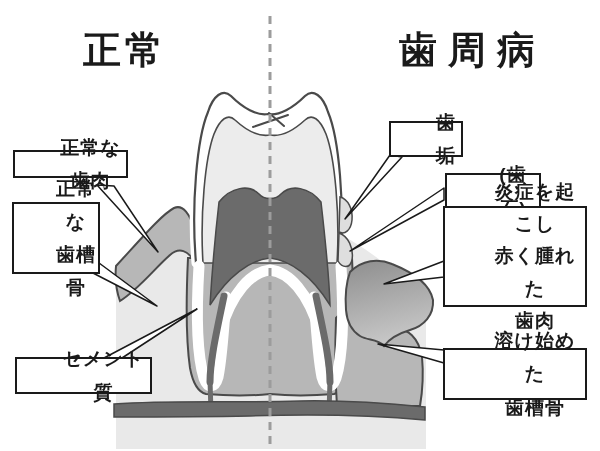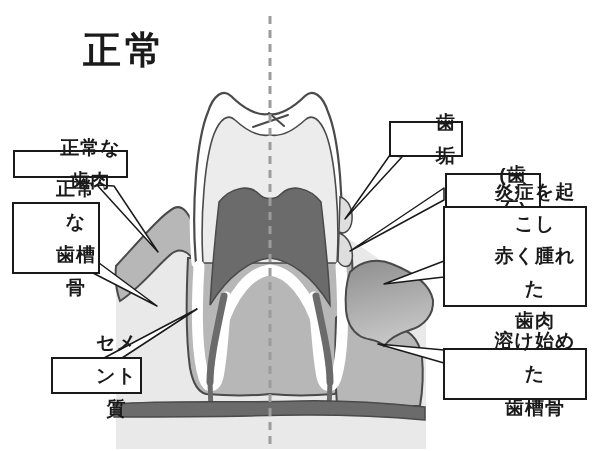--- a/index.html
+++ b/index.html
@@ -15,21 +15,21 @@
   .title-left{left:83px;top:31px;letter-spacing:4px;}
   .title-right{left:399px;top:31px;letter-spacing:11px;}
   .callout{
     position:absolute;background:#fff;border:2px solid var(--label-border,#1a1a1a);
     display:flex;align-items:center;justify-content:center;text-align:center;
     font-size:19px;font-weight:700;letter-spacing:1px;white-space:pre-line;
     box-sizing:border-box;line-height:1.75;padding-left:40px;
   }
   .c-normal-gum{left:13px;top:150px;width:115px;height:28px;}
   .c-normal-bone{left:12px;top:202px;width:88px;height:72px;}
-  .c-cementum{left:15px;top:357px;width:91px;height:37px;margin-left:36px;}
+  .c-cementum{left:15px;top:357px;width:137px;height:37px;}
   .c-plaque{left:389px;top:121px;width:74px;height:36px;}
   .c-tartar{left:445px;top:173px;width:96px;height:37px;}
   .c-inflamed{left:443px;top:206px;width:144px;height:101px;line-height:1.7;}
   .c-dissolving{left:443px;top:348px;width:144px;height:52px;}
 
   
   .ground{fill:var(--bone-light,#e9e9e9);stroke:none;}
   .tissue{fill:var(--tissue,#b7b7b7);stroke:var(--outline,#4a4a4a);stroke-width:2;}
   .blob{fill:url(#inflamedGrad);stroke:var(--outline,#4a4a4a);stroke-width:2;}
   .enamel-halo{fill:none;stroke:#fff;stroke-width:9;stroke-linecap:round;}
@@ -97,20 +97,21 @@
     <path class="wedge" d="M97,185 L158,252 L114,186 Z"></path>
     <path class="wedge" d="M91,257 L157,306 L91,272 Z"></path>
     <path class="wedge" d="M104,358 L197,309 L122,358 Z"></path>
     <path class="wedge" d="M390,155 L345,219 L402,157 Z"></path>
     <path class="wedge" d="M444,188 L350,251 L444,200 Z"></path>
     <path class="wedge" d="M444,261 L384,284 L444,277 Z"></path>
     <path class="wedge" d="M444,350 L378,344 L444,363 Z"></path>
   </svg>
 
   <div class="title title-left">正常</div>
+  <div class="title title-right">歯周病</div>
 
   <div class="callout c-normal-gum">正常な歯肉</div>
   <div class="callout c-normal-bone">正常な
 歯槽骨</div>
   <div class="callout c-cementum">セメント質</div>
   <div class="callout c-plaque">歯垢</div>
   <div class="callout c-tartar">(歯石)</div>
   <div class="callout c-inflamed">炎症を起こし
 赤く腫れた
 歯肉</div>

